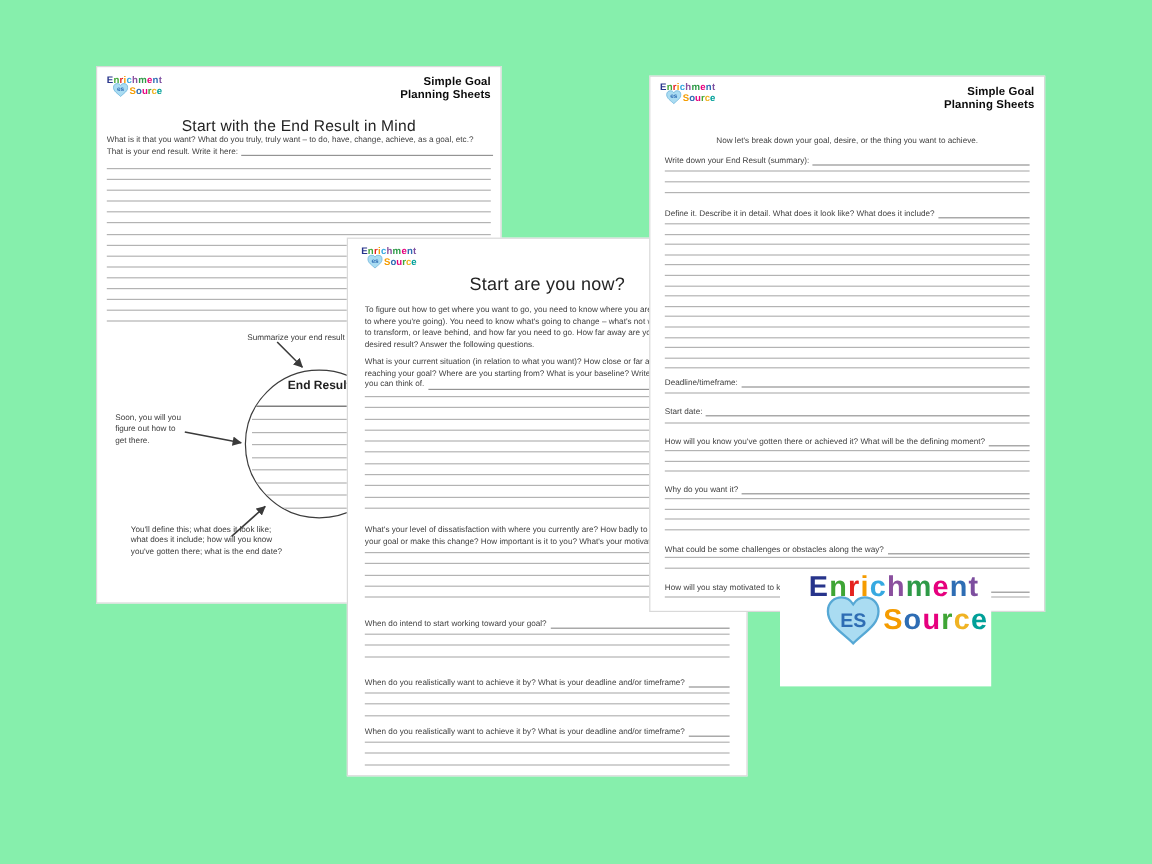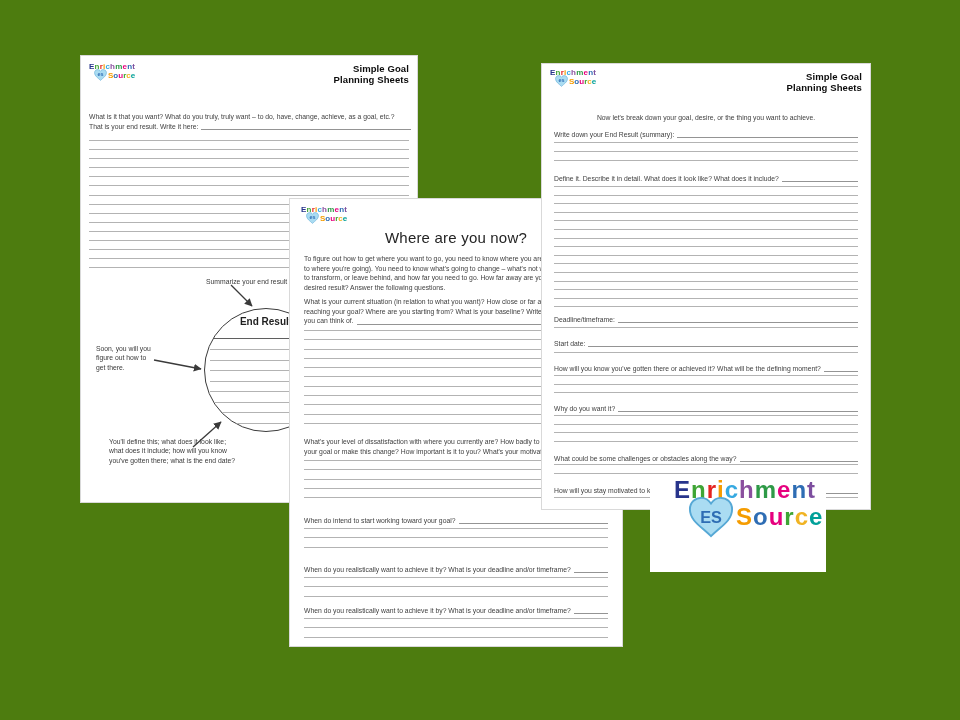--- a/index.html
+++ b/index.html
@@ -1,16 +1,16 @@
 <!DOCTYPE html>
 <html><head>
 <meta charset="utf-8">
 <style>
   html,body{margin:0;padding:0;background:#fff;}
-  #canvas{position:relative;width:960px;height:720px;background:#4d7c0f;overflow:hidden;
+  #canvas{position:relative;width:960px;height:720px;background:#86efac;overflow:hidden;
           font-family:"Liberation Sans",sans-serif;color:#3e3e3e;}
   .sheet{position:absolute;background:#fff;border:1px solid #d9d9d9;box-sizing:border-box;}
   #page1{left:80px;top:55px;width:338px;height:448px;z-index:10;}
   #page2{left:289px;top:198px;width:334px;height:449px;z-index:20;}
   #page3{left:541px;top:63px;width:330px;height:447px;z-index:30;}
   .abs{position:absolute;}
   .ptitle{width:100%;text-align:center;color:#242424;font-weight:normal;letter-spacing:0.2px;white-space:nowrap;}
   .badge{text-align:right;font-weight:bold;color:#0c0c0c;font-size:9.5px;line-height:11px;letter-spacing:0.1px;}
   .txt{font-size:6.8px;line-height:9.6px;color:#3e3e3e;}
   .txt div{white-space:nowrap;overflow:hidden;}
@@ -52,20 +52,21 @@
           <path d="M24 42 C14 32 2 26 2 14 C2 6 8 2 14 2 C19 2 22 5 24 8 C26 5 29 2 34 2 C40 2 46 6 46 14 C46 26 34 32 24 42 Z" stroke-width="2" fill="#aadcf2" stroke="#56a8d5"></path>
           <text x="24" y="25" text-anchor="middle" font-size="20" fill="#2e6db4">es</text>
         </svg>
         <span class="src"><span style="color: rgb(245, 156, 0);">S</span><span style="color: rgb(46, 109, 180);">o</span><span style="color: rgb(230, 0, 126);">u</span><span style="color: rgb(63, 165, 53);">r</span><span style="color: rgb(240, 179, 35);">c</span><span style="color: rgb(0, 160, 153);">e</span></span>
       </div>
     </div>
     <div class="abs badge" style="right:8px;top:7px;">
       <div>Simple Goal</div>
       <div>Planning Sheets</div>
     </div>
+    <h1 class="abs ptitle" style="top:32px;font-size:13px;">Start with the End Result in Mind</h1>
     <div class="abs txt" style="left:8px;top:56px;width:322px;">
       <div>What is it that you want?  What do you truly, truly want – to do, have, change, achieve, as a goal, etc.?</div>
       <div class="row" style="line-height:9.6px;">
         <span class="lbl">That is your end result.  Write it here:</span>
         <span class="fill"></span>
       </div>
     </div>
     <div class="abs" style="left:8px;top:84px;right:8px;">
         <div class="rl" style="margin-bottom: 8.1px;"></div>
         <div class="rl" style="margin-bottom: 8.1px;"></div>
@@ -130,21 +131,21 @@
     <div class="abs mini" style="left:11px;top:6px;">
       <div class="m1"><span style="color: rgb(39, 52, 139);">E</span><span style="color: rgb(63, 165, 53);">n</span><span style="color: rgb(229, 35, 31);">r</span><span style="color: rgb(245, 156, 0);">i</span><span style="color: rgb(54, 169, 225);">c</span><span style="color: rgb(138, 79, 158);">h</span><span style="color: rgb(46, 154, 71);">m</span><span style="color: rgb(230, 0, 126);">e</span><span style="color: rgb(46, 109, 180);">n</span><span style="color: rgb(125, 78, 159);">t</span></div>
       <div class="m2">
         <svg viewBox="0 0 48 44">
           <path d="M24 42 C14 32 2 26 2 14 C2 6 8 2 14 2 C19 2 22 5 24 8 C26 5 29 2 34 2 C40 2 46 6 46 14 C46 26 34 32 24 42 Z" stroke-width="2" fill="#aadcf2" stroke="#56a8d5"></path>
           <text x="24" y="25" text-anchor="middle" font-size="20" fill="#2e6db4">es</text>
         </svg>
         <span class="src"><span style="color: rgb(245, 156, 0);">S</span><span style="color: rgb(46, 109, 180);">o</span><span style="color: rgb(230, 0, 126);">u</span><span style="color: rgb(63, 165, 53);">r</span><span style="color: rgb(240, 179, 35);">c</span><span style="color: rgb(0, 160, 153);">e</span></span>
       </div>
     </div>
-    <h1 class="abs ptitle" style="top:20px;font-size:15px;">Where are you now?</h1>
+    <h1 class="abs ptitle" style="top:20px;font-size:15px;">Start are you now?</h1>
 
     <div class="abs txt" style="left:14px;top:55px;width:306px;">
       <div>To figure out how to get where you want to go, you need to know where you are ri</div>
       <div>to where you're going).  You need to know what's going to change – what's not wo</div>
       <div>to transform, or leave behind, and how far you need to go.  How far away are you f</div>
       <div>desired result?  Answer the following questions.</div>
     </div>
 
     <div class="abs txt" style="left:14px;top:98px;width:306px;">
       <div>What is your current situation (in relation to what you want)?  How close or far aw</div>

